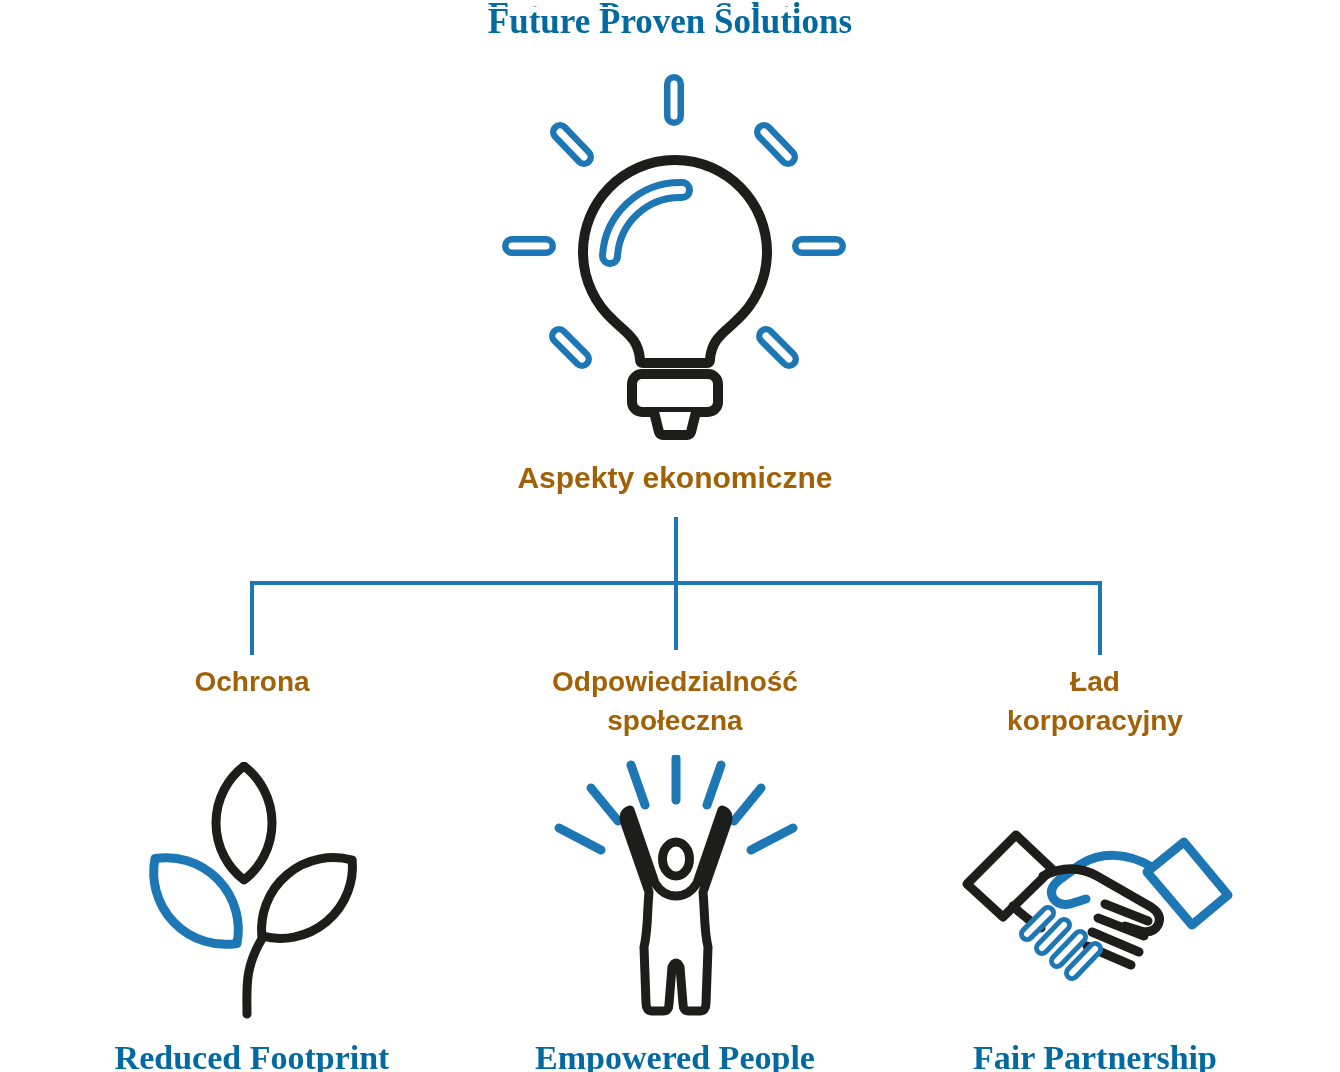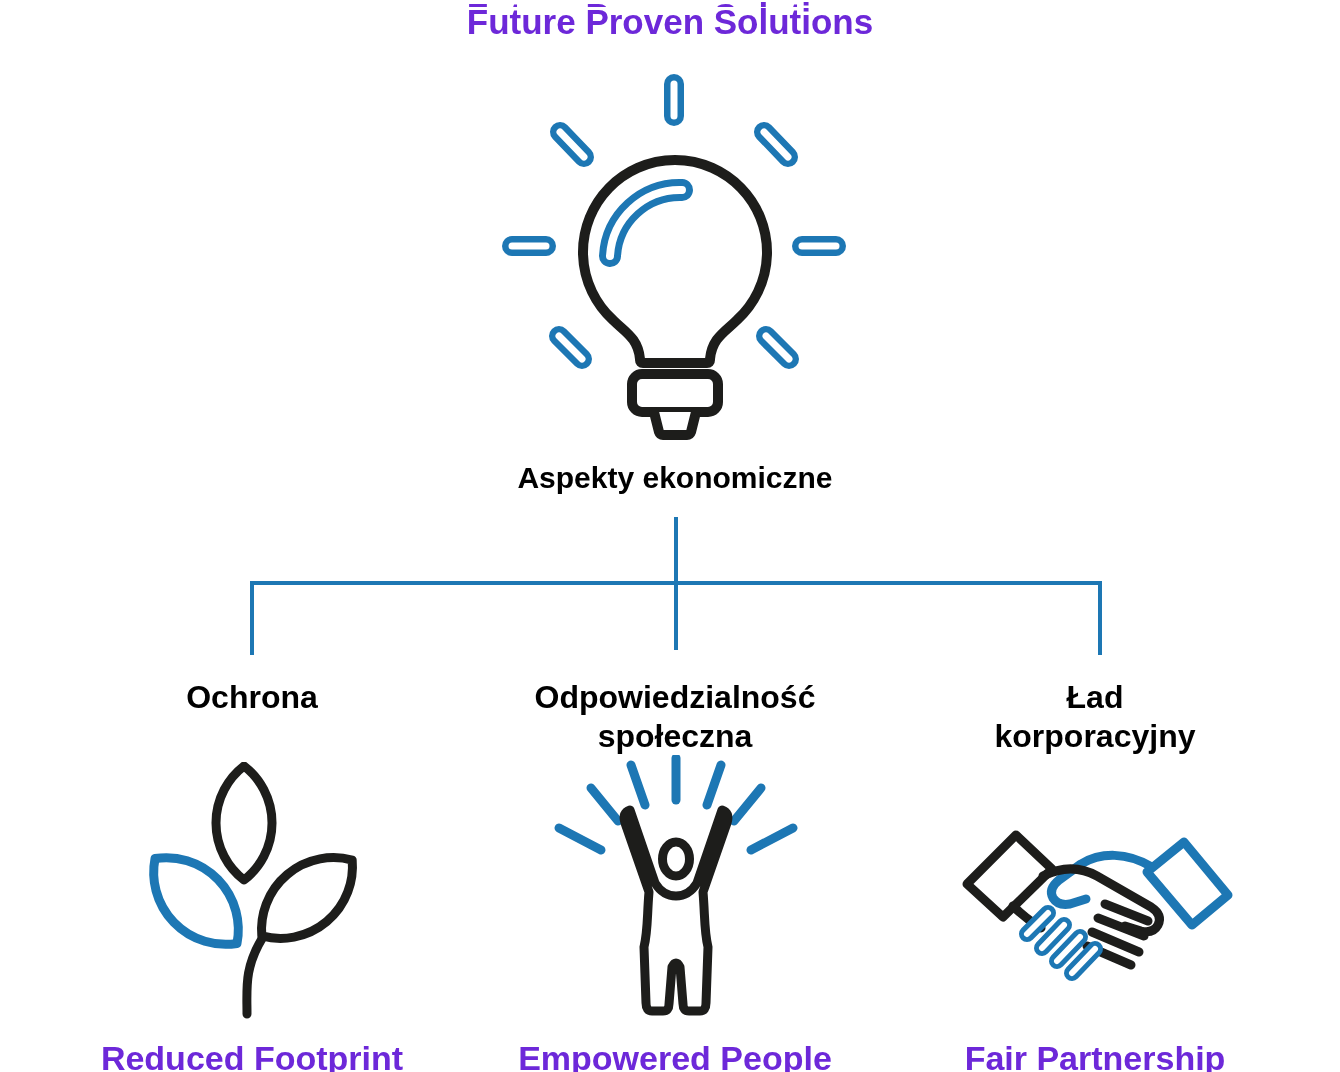--- a/index.html
+++ b/index.html
@@ -1,21 +1,21 @@
 <!DOCTYPE html>
 <html><head>
 <meta charset="utf-8">
 <style>
   html,body{margin:0;padding:0;background:#fff;}
   .canvas{
     position:relative;width:1340px;height:1072px;background:#ffffff;
     overflow:hidden;font-family:"Liberation Sans",sans-serif;
   }
-  .blue-text{color:#6d28d9;}
-  .dark-text{color:#000000;}
+  .blue-text{color:#0369a1;font-family:Liberation Serif, serif;}
+  .dark-text{color:#a16207;}
 
   .ghost-clip{position:absolute;top:0;left:0;width:1340px;height:7px;overflow:hidden;}
   .ghost-title{font-size:35px;font-weight:700;text-align:center;line-height:35px;margin-top:-2px;letter-spacing:0px;}
 
   .main-title{
     position:absolute;top:-1px;left:0;width:1340px;text-align:center;
     font-size:35px;line-height:46px;font-weight:700;letter-spacing:0px;
   }
 
   .subtitle{
@@ -23,22 +23,22 @@
     font-size:30px;line-height:40px;font-weight:700;
   }
 
   .line{position:absolute;background:#1d77b4;}
   .v-center{left:674px;top:517px;width:4px;height:133px;}
   .h-main{left:250px;top:581px;width:852px;height:4px;}
   .v-left{left:250px;top:581px;width:4px;height:74px;}
   .v-right{left:1098px;top:581px;width:4px;height:74px;}
 
   .col-label{
-    position:absolute;top:678px;text-align:center;
-    font-size:32px;line-height:39px;font-weight:700;
+    position:absolute;top:662px;text-align:center;
+    font-size:28px;line-height:39px;font-weight:700;
   }
   .col-label.c1{left:102px;width:300px;}
   .col-label.c2{left:455px;width:440px;}
   .col-label.c3{left:925px;width:340px;}
 
   .caption{
     position:absolute;top:1036px;text-align:center;
     font-size:34px;line-height:44px;font-weight:700;white-space:nowrap;
   }
   .caption.c1{left:52px;width:400px;}

